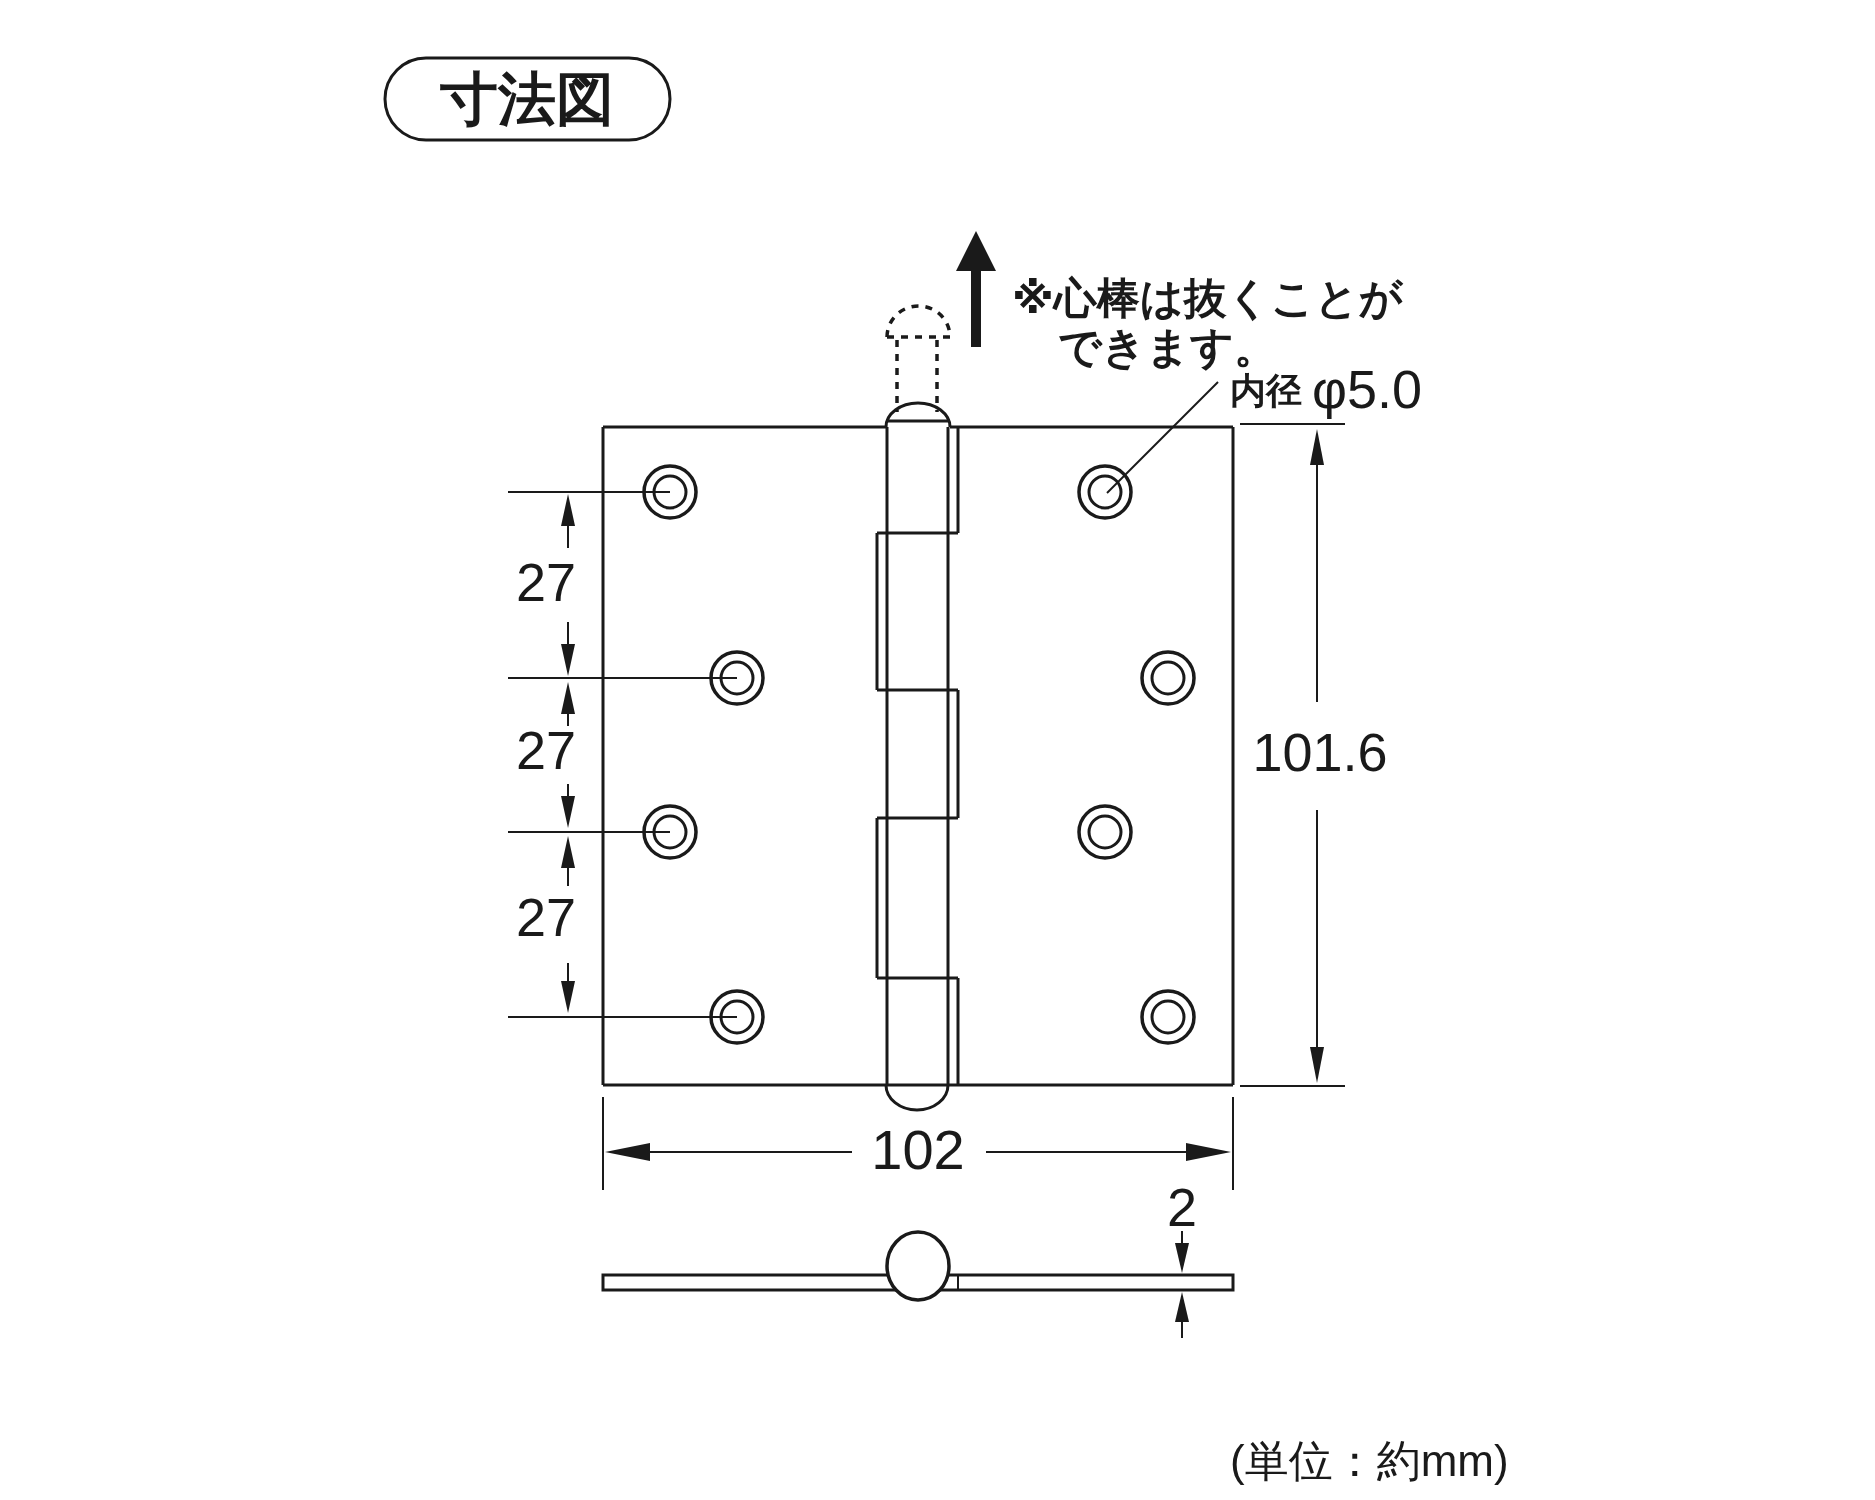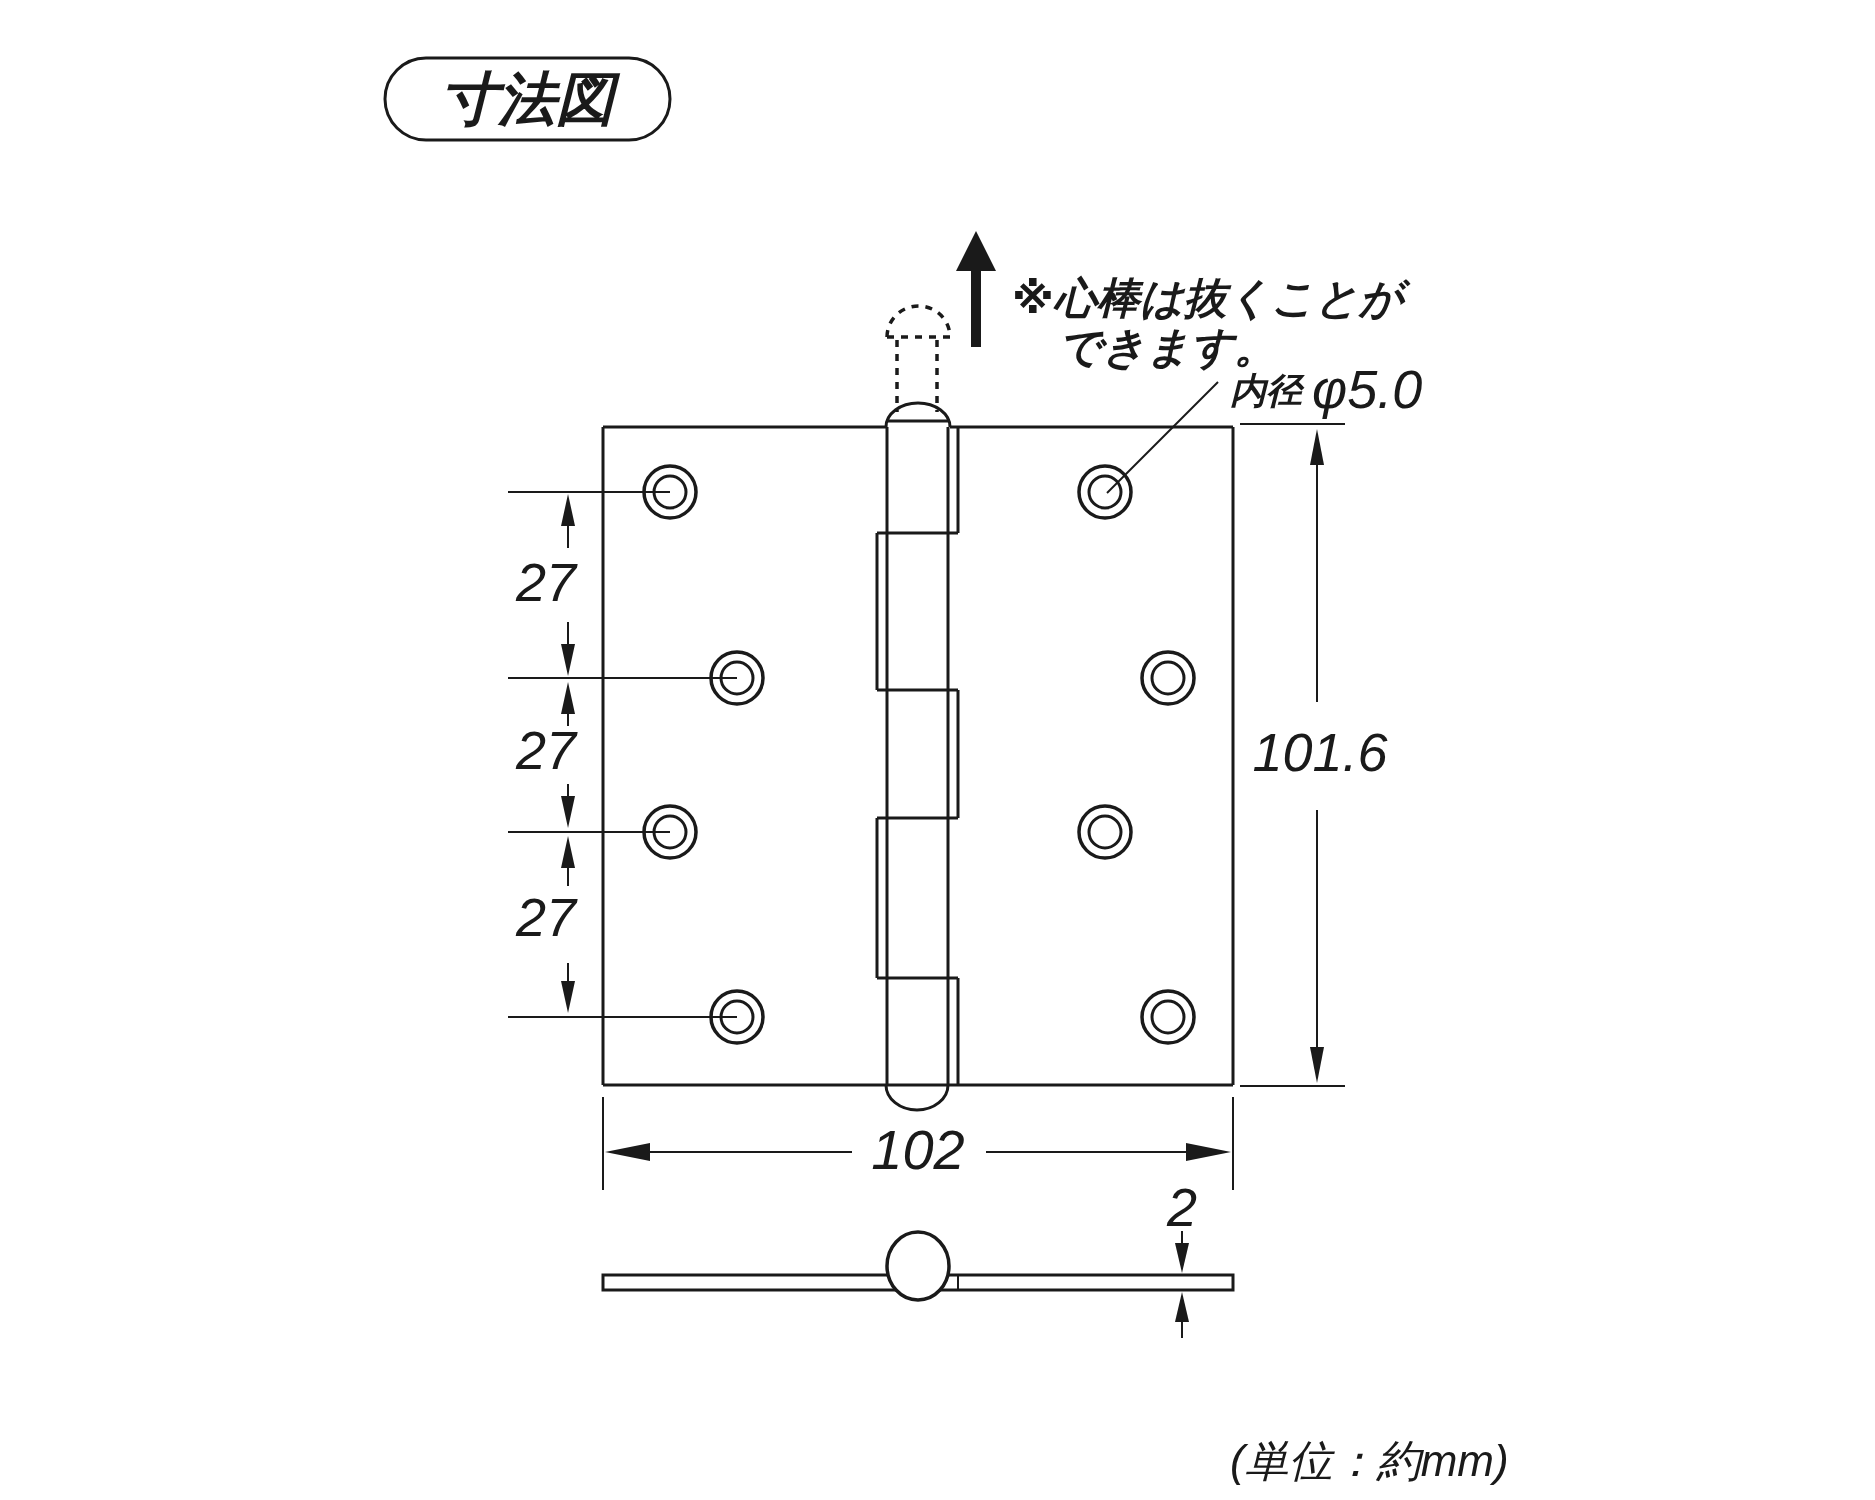--- a/index.html
+++ b/index.html
@@ -1,17 +1,17 @@
 <!DOCTYPE html>
 <html><head>
 <meta charset="utf-8">
 <style>
   html,body{margin:0;padding:0;background:#fff;}
   .stage{position:relative;width:1875px;height:1500px;background:#fff;overflow:hidden;
-         font-family:"Liberation Sans",sans-serif;font-style:italic;}
+         font-family:"Liberation Sans",sans-serif;}
   svg{position:absolute;left:0;top:0;}
   svg text{font-family:"Liberation Sans","DejaVu Sans",sans-serif;fill:#1a1a1a;}
   .t-title{font-size:58px;font-weight:bold;}
   .t-note{font-size:43px;font-weight:600;}
   .t-callout-label{font-size:36px;font-weight:600;}
   .t-callout-value{font-size:54px;font-weight:normal;}
   .t-dim{font-size:54px;font-weight:normal;}
   .t-dim-lg{font-size:56px;font-weight:normal;}
   .t-unit{font-size:44px;font-weight:normal;}
   .ol{stroke:#1a1a1a;stroke-width:3;fill:none;}

